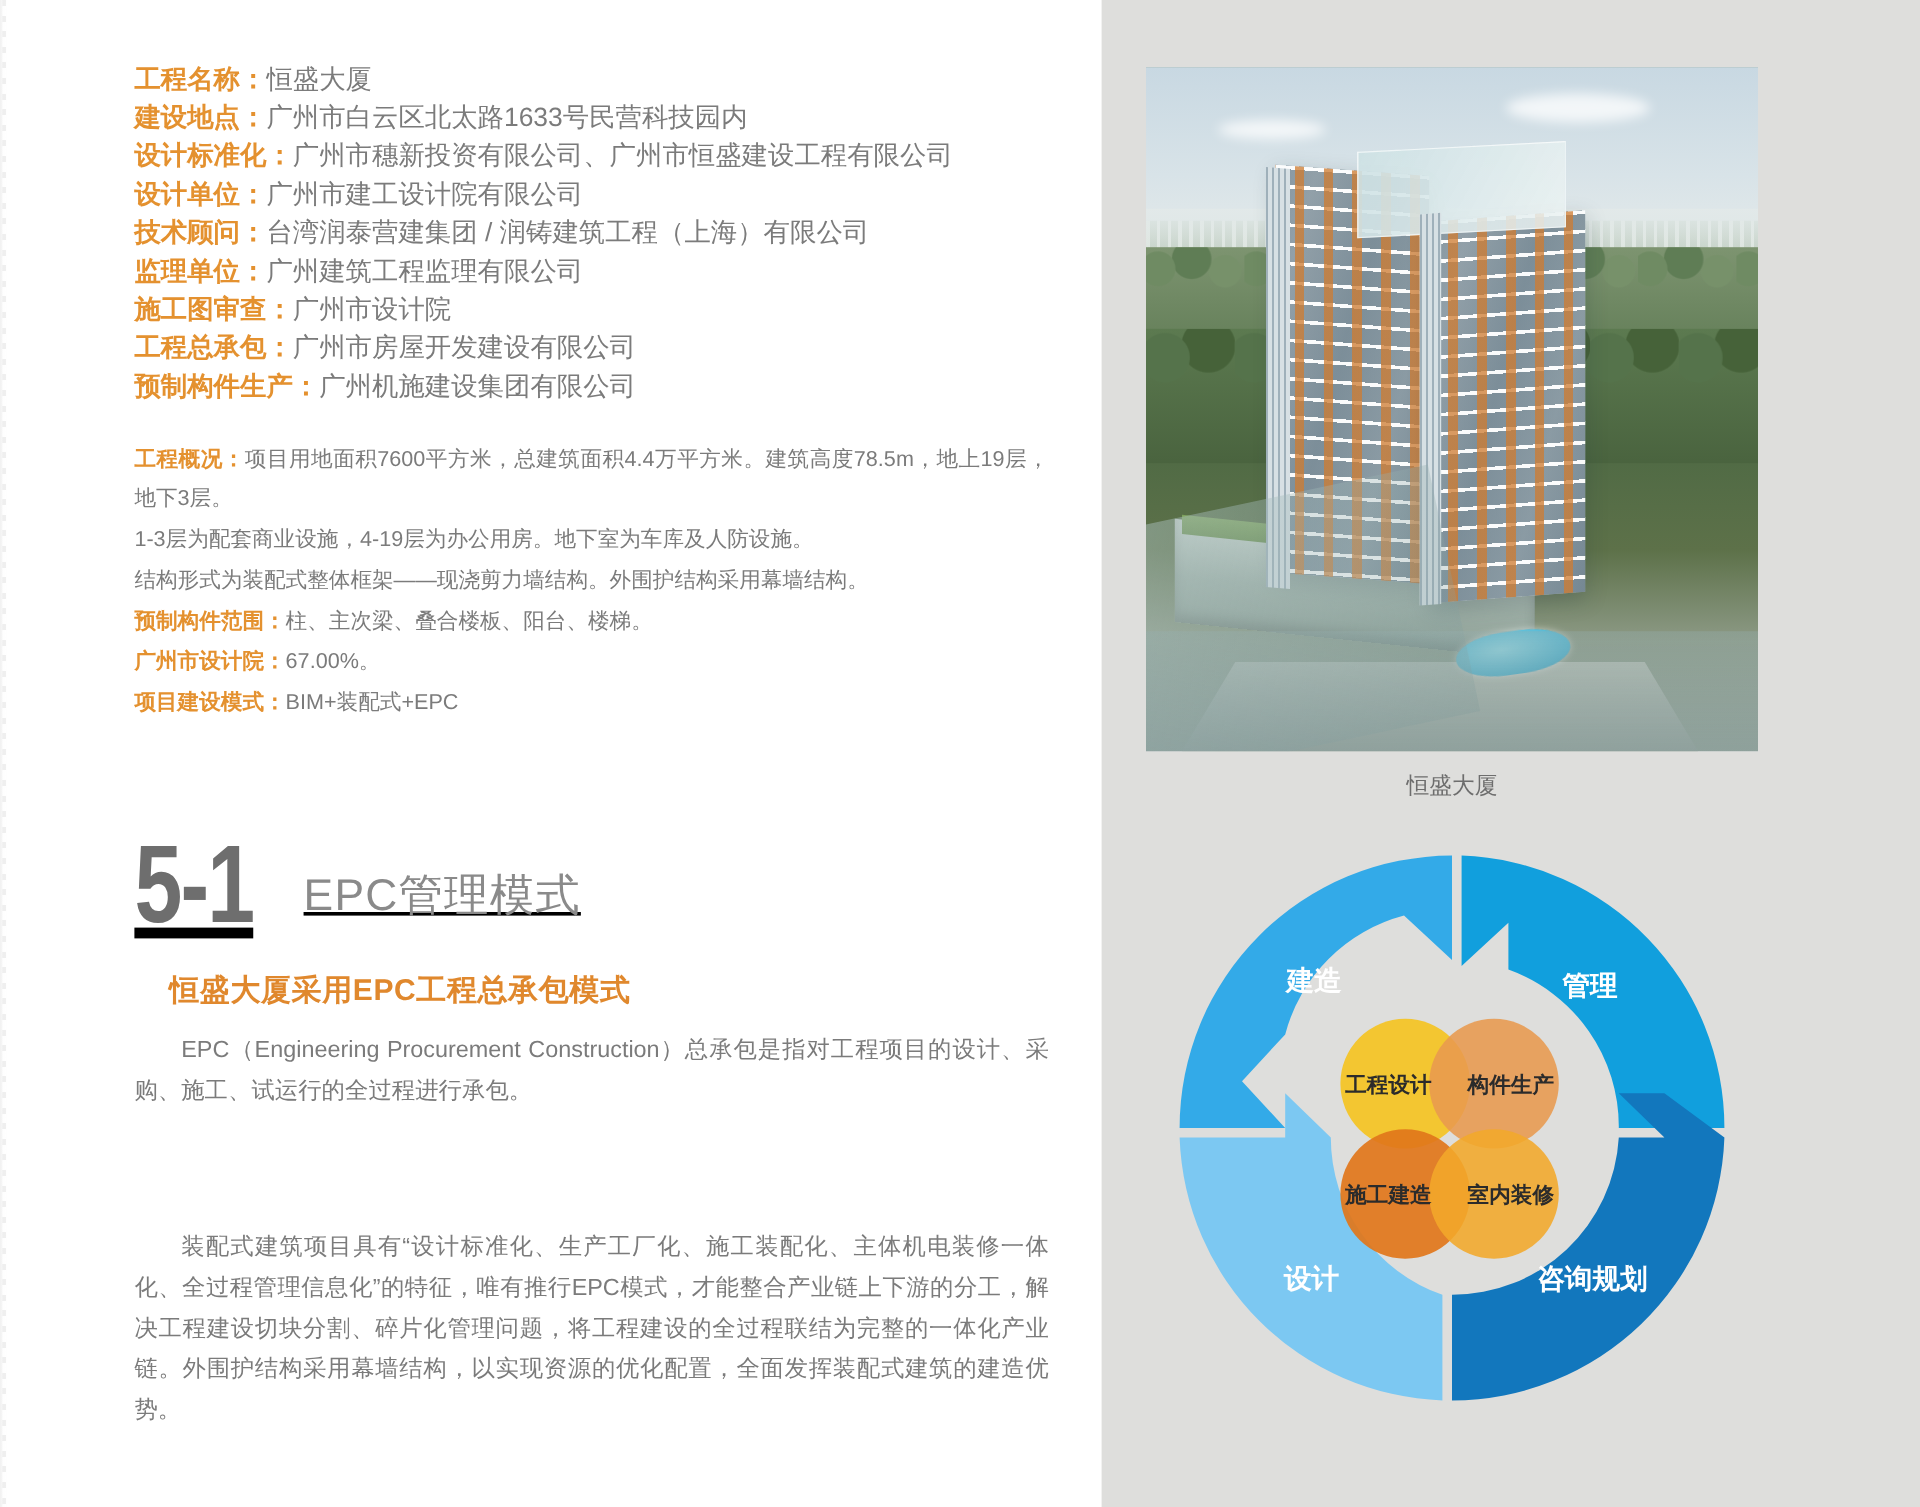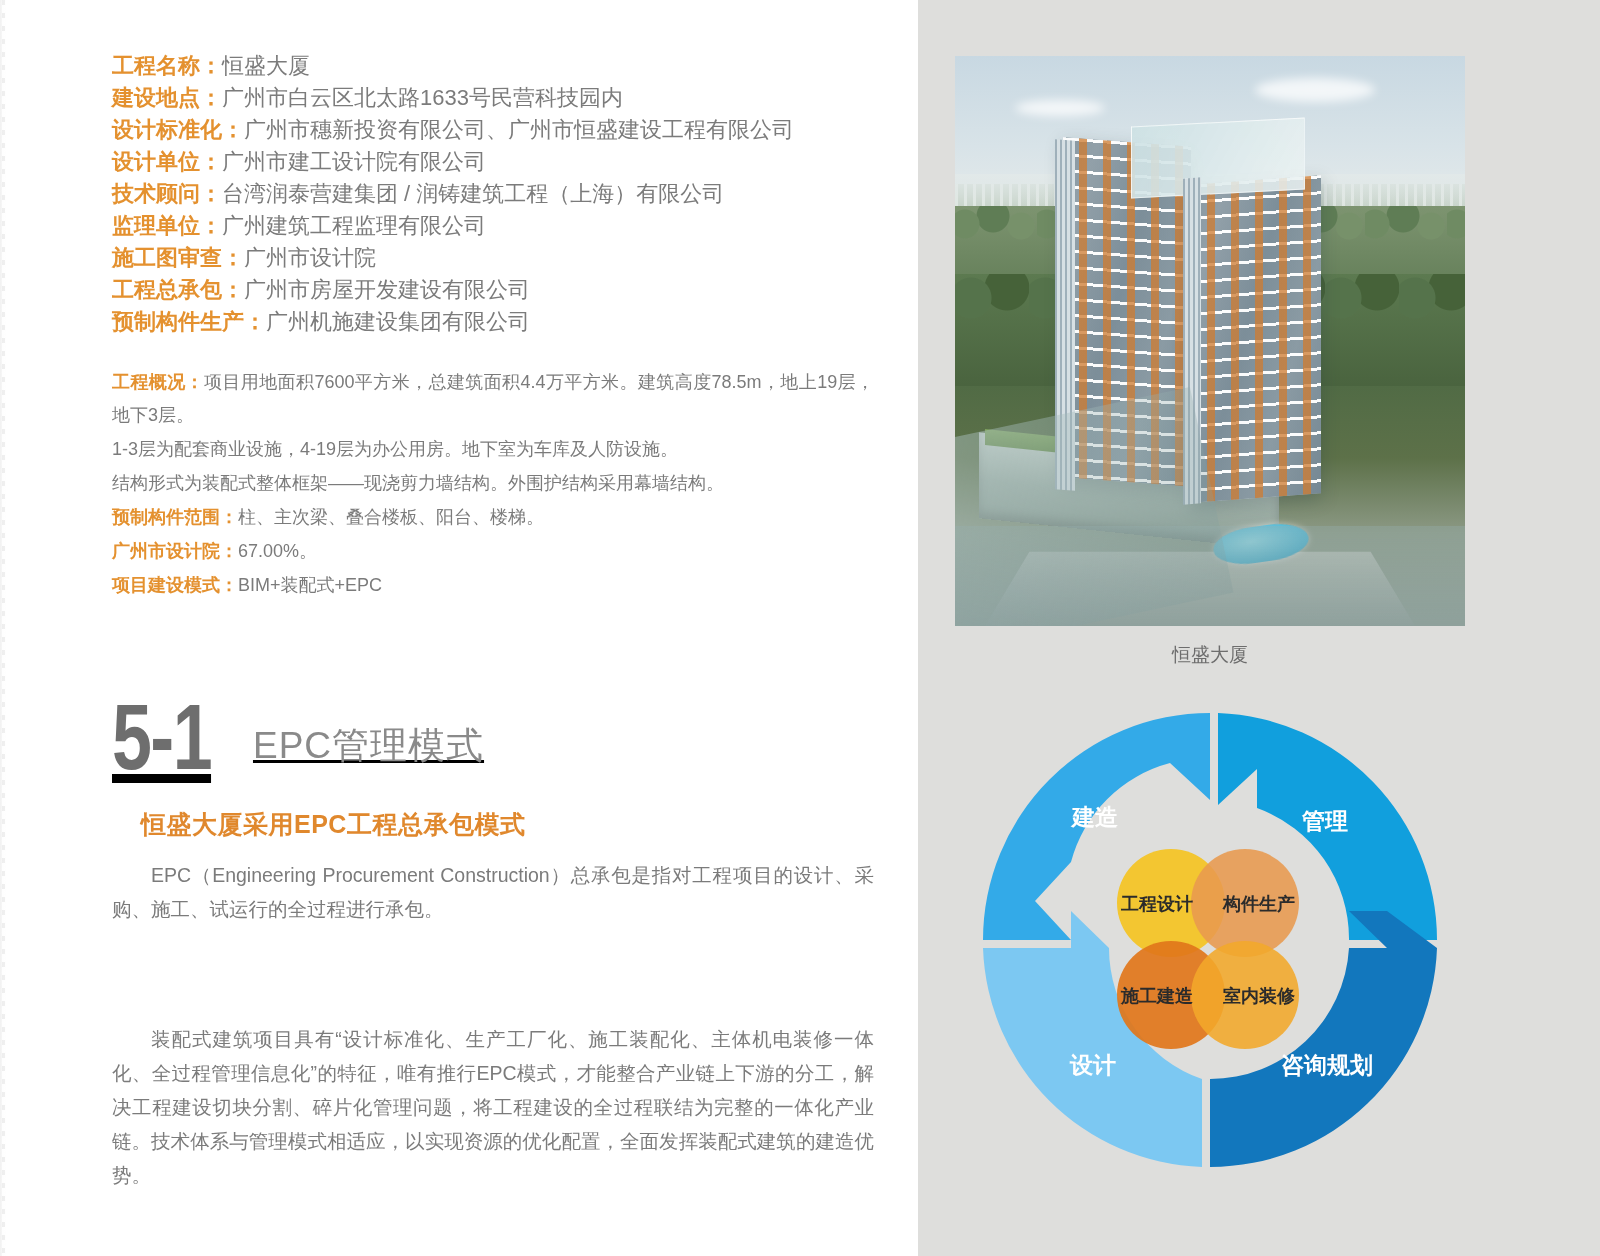--- a/index.html
+++ b/index.html
@@ -357,21 +357,21 @@
     </div>
 
     <div class="section-head">
       <div class="sec-num">5-1</div>
       <div class="sec-title">EPC管理模式</div>
     </div>
 
     <div class="sub-head" id="sub1">恒盛大厦采用EPC工程总承包模式</div>
     <div class="body-para" id="para1">EPC（Engineering Procurement Construction）总承包是指对工程项目的设计、采购、施工、试运行的全过程进行承包。</div>
 
-    <div class="body-para" id="para2">装配式建筑项目具有“设计标准化、生产工厂化、施工装配化、主体机电装修一体化、全过程管理信息化”的特征，唯有推行EPC模式，才能整合产业链上下游的分工，解决工程建设切块分割、碎片化管理问题，将工程建设的全过程联结为完整的一体化产业链。技术体系与管理模式相适应，以实现资源的优化配置，全面发挥装配式建筑的建造优势。</div>
+    <div class="body-para" id="para2">装配式建筑项目具有“设计标准化、生产工厂化、施工装配化、主体机电装修一体化、全过程管理信息化”的特征，唯有推行EPC模式，才能整合产业链上下游的分工，解决工程建设切块分割、碎片化管理问题，将工程建设的全过程联结为完整的一体化产业链。外围护结构采用幕墙结构，以实现资源的优化配置，全面发挥装配式建筑的建造优势。</div>
   </div>
 
   <div class="render-photo">
     <div class="sky"></div>
     <div class="cloud" style="left:300px;top:22px;width:120px;height:24px;"></div>
     <div class="cloud" style="left:60px;top:44px;width:90px;height:16px;"></div>
     <div class="far-city"></div>
     <div class="horizon-haze"></div>
     <div class="treeline tl1"></div>
     <div class="treeline tl2"></div>

